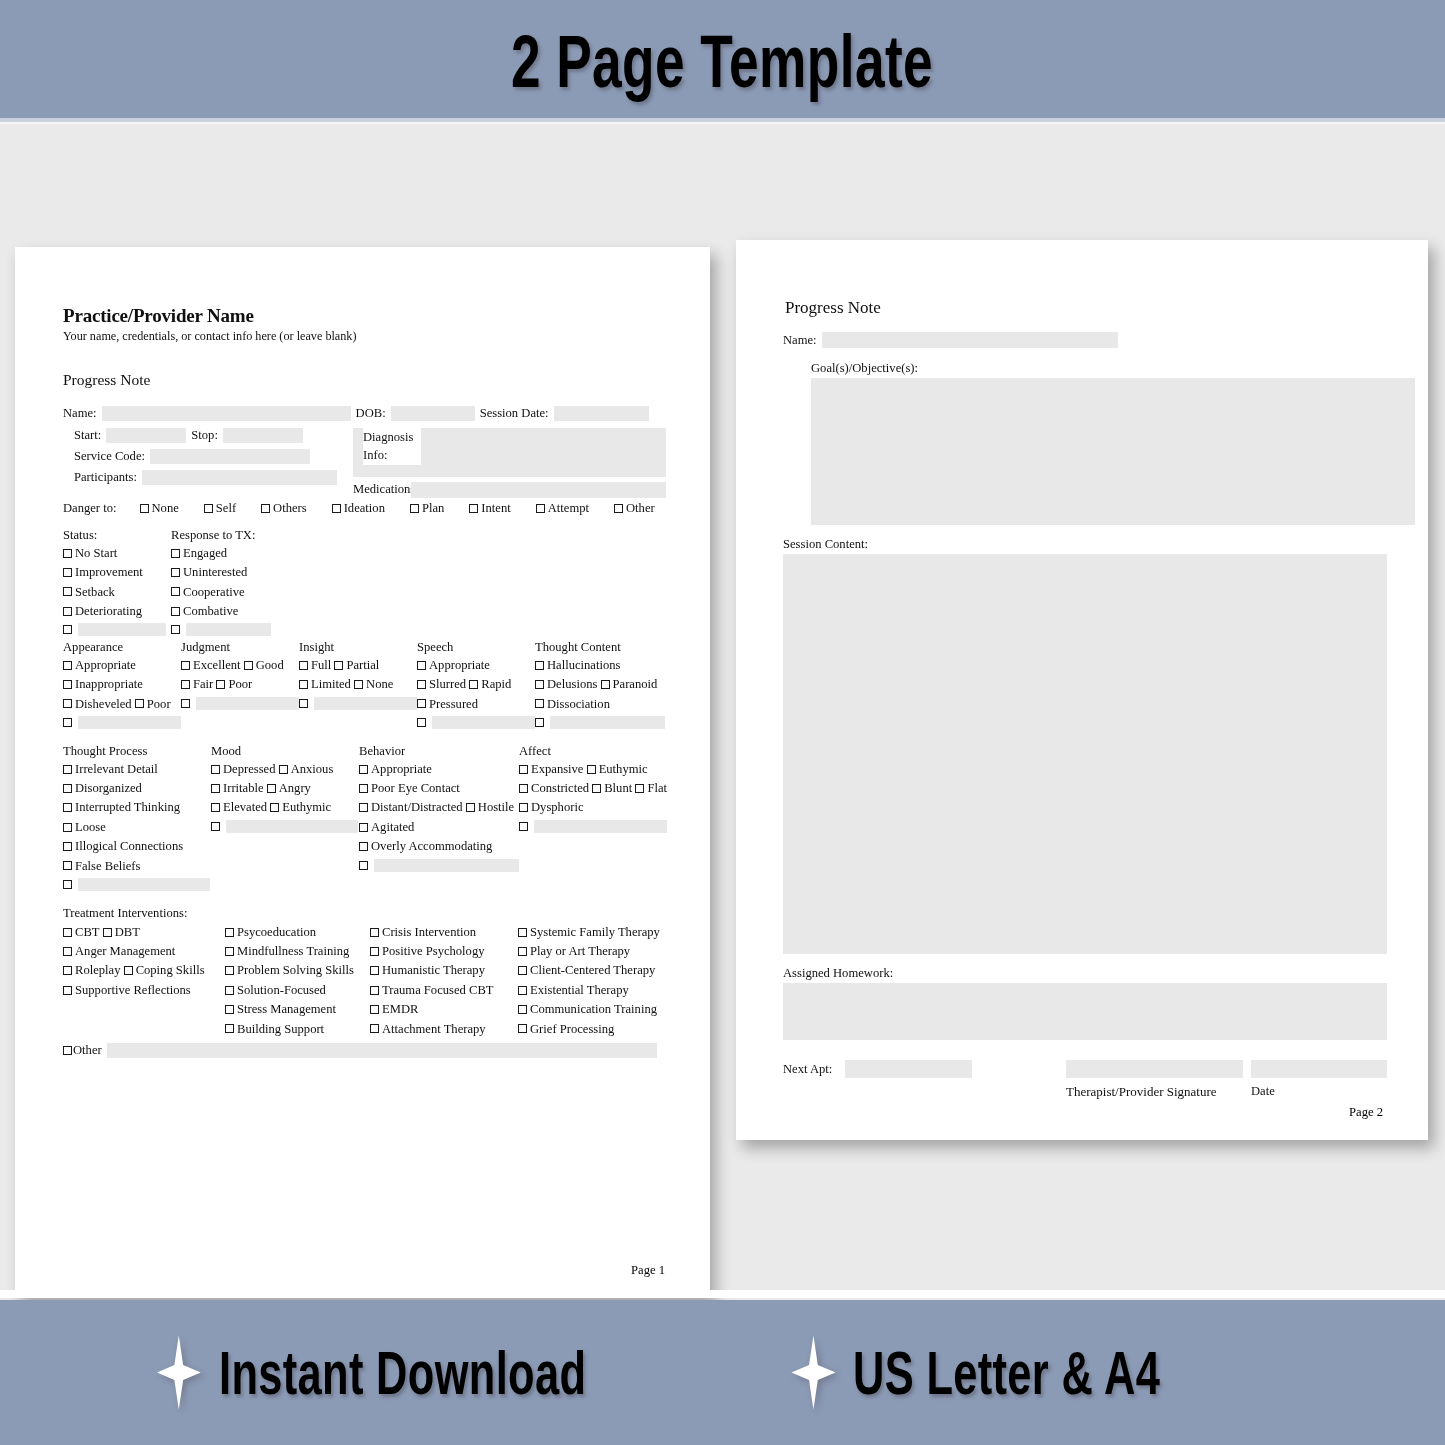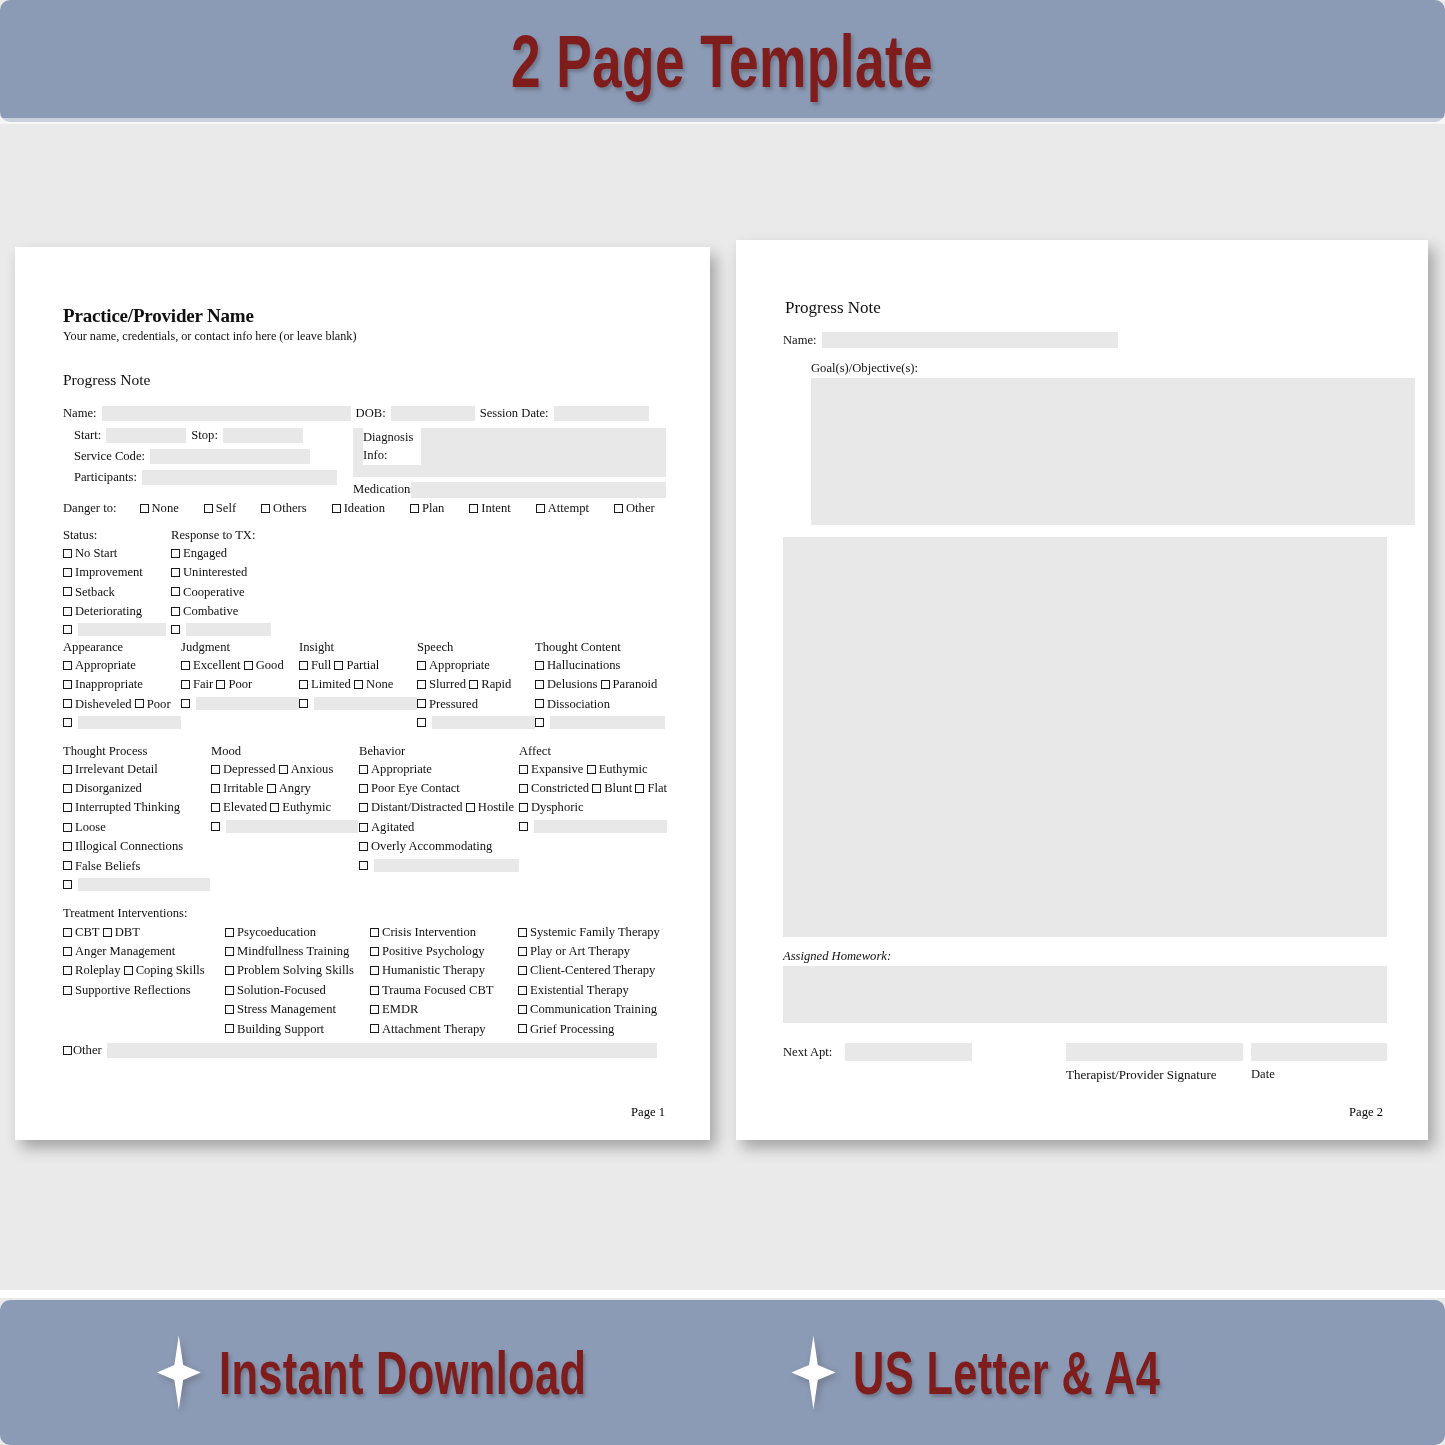--- a/index.html
+++ b/index.html
@@ -14,29 +14,28 @@
     overflow: hidden;
     position: relative;
   }
 
   
   .banner {
     position: absolute;
     left: 0;
     width: 1445px;
     background: #8b9ab5;
-    color: #7f1d1d;
+    color: #000000;
     display: flex;
     align-items: center;
     justify-content: center;
     font-family: "Liberation Sans", sans-serif;
     font-weight: bold;
     letter-spacing: 0.5px;
     text-shadow: 3px 3px 4px rgba(80,80,90,0.45);
-    border-radius: 10px;
   }
   #top-banner {
     top: 0;
     height: 122px;
     font-size: 74px;
   }
   #top-banner .banner-text {
     transform: scaleX(0.72);
   }
   #bottom-banner {
@@ -98,21 +97,21 @@
   .page {
     position: absolute;
     background: #ffffff;
     box-shadow: 6px 8px 14px rgba(0,0,0,0.30);
     overflow: hidden;
   }
   #page-1 {
     left: 15px;
     top: 247px;
     width: 695px;
-    height: 893px;
+    height: 1051px;
   }
   #page-2 {
     left: 736px;
     top: 240px;
     width: 692px;
     height: 900px;
   }
 
   .page-inner {
     position: absolute;
@@ -297,21 +296,21 @@
 
   
   #p2-name-row { display: flex; align-items: center; gap: 5px; margin-bottom: 13px; }
   #p2-name-field { width: 296px; height: 16px; background: #e8e8e8; }
   .p2-section-label { font-size: 12.6px; margin-bottom: 2px; }
   #goals-field { width: 604px; height: 147px; background: #e8e8e8; }
   #session-content-field { width: 604px; height: 400px; background: #e8e8e8; }
   #homework-field { width: 604px; height: 57px; background: #e8e8e8; }
   #p2-goals-block { margin-bottom: 12px; padding-left: 28px; }
   #p2-session-block { margin-bottom: 12px; }
-  #p2-homework-block { margin-bottom: 20px; font-style: italic; }
+  #p2-homework-block { margin-bottom: 20px; }
 
   #signature-row {
     position: relative;
     height: 46px;
   }
   #next-apt-label { position: absolute; left: 0; top: 2px; }
   #next-apt-field { position: absolute; left: 62px; top: 0; width: 127px; height: 18px; background: #e8e8e8; }
   #sig-field { position: absolute; left: 283px; top: 0; width: 177px; height: 18px; background: #e8e8e8; }
   #date-field { position: absolute; left: 468px; top: 0; width: 136px; height: 18px; background: #e8e8e8; }
   #sig-caption { position: absolute; left: 283px; top: 24px; font-size: 13px; }
@@ -825,20 +824,21 @@
       <span class="lbl">Name:</span>
       <span id="p2-name-field"></span>
     </div>
 
     <div id="p2-goals-block">
       <div class="p2-section-label">Goal(s)/Objective(s):</div>
       <div id="goals-field"></div>
     </div>
 
     <div id="p2-session-block">
+      <div class="p2-section-label">Session Content:</div>
       <div id="session-content-field"></div>
     </div>
 
     <div id="p2-homework-block">
       <div class="p2-section-label">Assigned Homework:</div>
       <div id="homework-field"></div>
     </div>
 
     <div id="signature-row">
       <span id="next-apt-label" class="lbl">Next Apt:</span>

